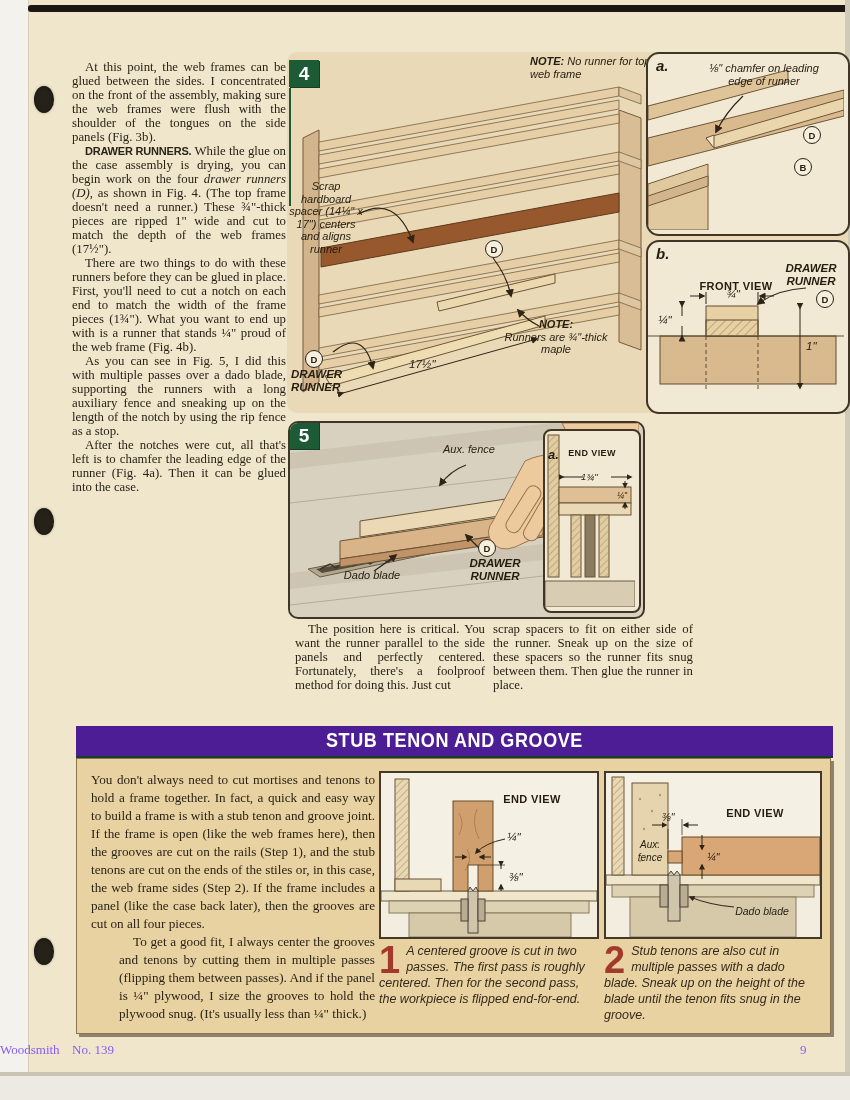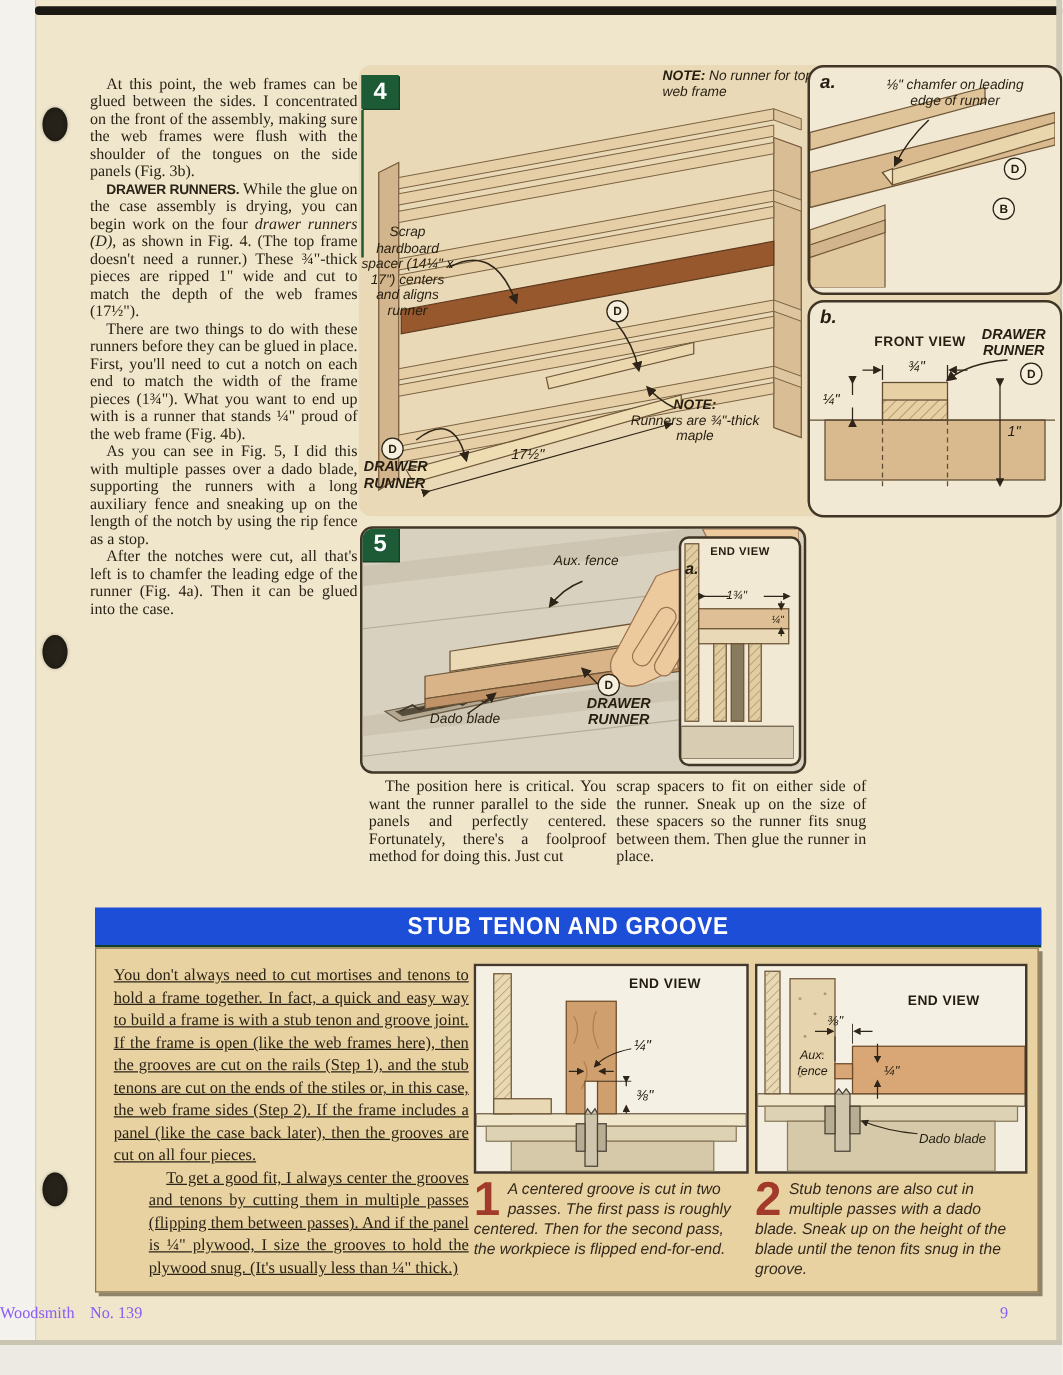--- a/index.html
+++ b/index.html
@@ -20,37 +20,37 @@
 
   
   .fignum{width:30px;height:27px;background:#1d5b36;color:#fff;display:flex;align-items:center;justify-content:center;
           font:bold 19px "Liberation Sans",sans-serif;box-shadow:1px 1px 0 #123f26;}
   .greenrule{width:2px;background:#1d5b36;}
   .lab{font:italic 11px/12.5px "Liberation Sans",sans-serif;color:#241d10;text-align:center;}
   .lab b{font-weight:bold;}
   .partlab{font:bold italic 11.5px/12.5px "Liberation Sans",sans-serif;color:#241d10;text-align:center;}
   .dim{font:italic 11.5px/12px "Liberation Sans",sans-serif;color:#241d10;}
   .tag{font:bold italic 15px/15px "Liberation Sans",sans-serif;color:#241d10;}
-  .view{font:bold 11px/12px "Liberation Sans",sans-serif;letter-spacing:.4px;color:#241d10;}
+  .view{font:bold 11px/12px "Liberation Sans",sans-serif;letter-spacing:.4px;color:#241d10;margin-top:12px;}
   .circ{width:16px;height:16px;border:1.4px solid #2b2315;border-radius:50%;background:#f6efdd;
         display:flex;align-items:center;justify-content:center;
         font:bold 9.5px "Liberation Sans",sans-serif;color:#241d10;}
   .inset{background:#f2e9d4;border:2px solid #41362,5;border:2px solid #413625;border-radius:13px;overflow:hidden;}
 
   .fig4{left:287px;top:52px;width:561px;height:361px;background:#e9d9b7;border-radius:10px;}
   .fig5{left:288px;top:421px;width:353px;height:194px;border:2.5px solid #413625;border-radius:10px;background:#d8d1bf;overflow:hidden;}
 
   
   .sidebar{left:76px;top:726px;width:757px;height:310px;}
-  .sb-header{left:0;top:0;width:100%;height:30px;background:#1d4ed8;display:flex;align-items:center;justify-content:center;
+  .sb-header{left:0;top:0;width:100%;height:30px;background:#4c1d95;display:flex;align-items:center;justify-content:center;
              box-shadow:0 2px 0 #123f26;}
   .sb-title{color:#fff;font:bold 18px "Liberation Sans",sans-serif;letter-spacing:.6px;transform:scaleY(1.08);}
   .sb-body{left:0;top:32px;width:753px;height:274px;background:#e9d2a2;border:1px solid #8a744e;
            box-shadow:3px 3px 0 rgba(64,50,30,.55);}
-  .sb-text{font:13.2px/18px "Liberation Serif",serif;text-align:justify;color:#2a2316;text-decoration:underline;}
+  .sb-text{font:13.2px/18px "Liberation Serif",serif;text-align:justify;color:#2a2316;}
   .sb-text p{margin:0;}
   .sb-text p.ind{text-indent:14px;margin-left:28px;}
   .stepfig{background:#f3ede0;border:2px solid #43382a;}
   .stepcap{font:italic 12.5px/16px "Liberation Sans",sans-serif;color:#33291c;text-align:left;}
   .stepnum{float:left;font:bold 38px/30px "Liberation Sans",sans-serif;color:#a23a2b;margin:2px 6px 0 0;}
 
   .footer{font:13px "Liberation Serif",serif;color:#8b5cf6;}
 </style>
 </head>
 <body>

